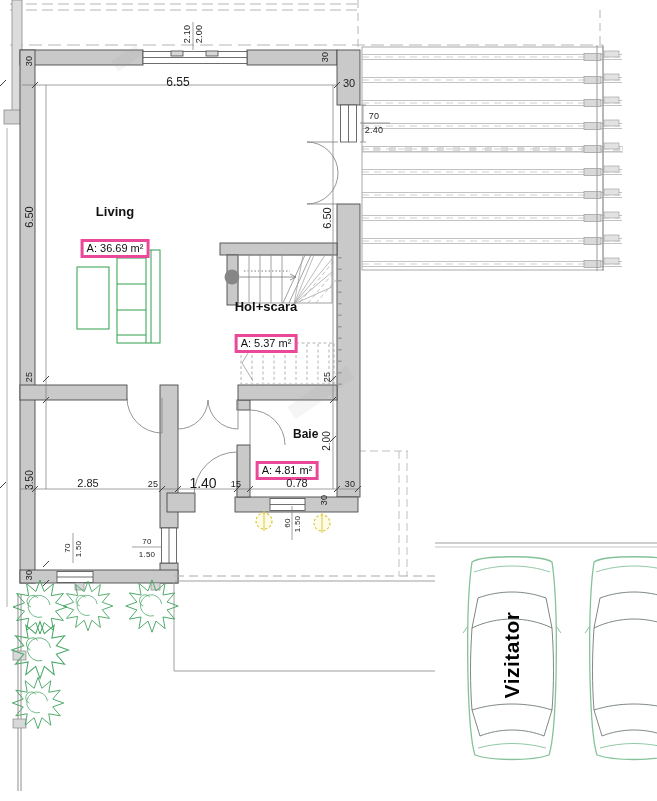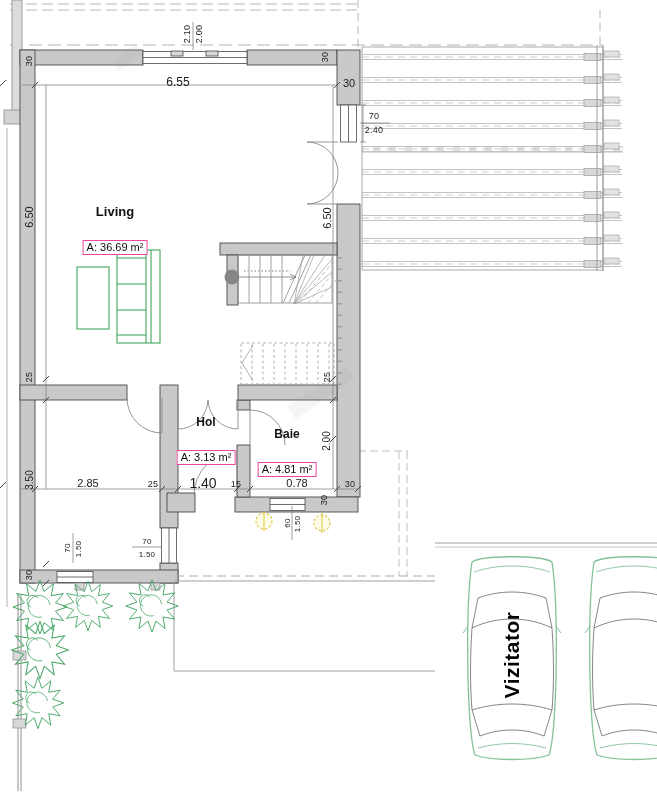--- a/index.html
+++ b/index.html
@@ -5,21 +5,21 @@
   html,body{margin:0;padding:0;background:#fff;}
   .plan{position:relative;width:657px;height:801px;background:#fff;overflow:hidden;
         font-family:"Liberation Sans",sans-serif;}
   .plan svg{position:absolute;left:0;top:0;}
   .lbl{position:absolute;transform:translate(-50%,-50%);white-space:nowrap;color:#1c1c1c;}
   .dim{font-size:9px;letter-spacing:0.2px;}
   .rot{transform:translate(-50%,-50%) rotate(-90deg);}
   .room{position:absolute;transform:translate(-50%,0);text-align:center;}
   .room .rn{font-weight:bold;font-size:13px;color:#111;line-height:14px;}
   .room.sm .rn{font-size:12px;}
-  .room .ra{display:inline-block;margin-top:2px;border:1px solid #ec4899;background:#fff;
+  .room .ra{display:inline-block;margin-top:2px;border:3px solid #ec4899;background:#fff;
             padding:0 3px;font-size:11px;color:#111;line-height:13px;}
   .visitor{position:absolute;transform:translate(-50%,-50%) rotate(-90deg);
            font-weight:bold;font-size:21px;color:#000;letter-spacing:0.5px;}
   .wm{position:absolute;background:#9a9a9a;opacity:0.10;transform:rotate(-35deg);}
 </style>
 </head>
 <body>
 
 <div class="plan">
 
@@ -236,25 +236,25 @@
   <use href="#car" transform="translate(634,658)"></use>
 </svg>
 
   <div class="wm" style="left:112px;top:52px;width:30px;height:12px;"></div>
   <div class="wm" style="left:285px;top:385px;width:72px;height:15px;"></div>
 
   <div class="room" style="left:115px;top:205px;">
     <div class="rn">Living</div><br>
     <span class="ra">A: 36.69 m²</span>
   </div>
-  <div class="room sm" style="left:206px;top:415px;">
-    <div class="rn">Hol</div><br>
-    <span class="ra">A: 3.13 m²</span>
+  <div class="room" style="left:266px;top:300px;">
+    <div class="rn">Hol+scara</div><br>
+    <span class="ra">A: 5.37 m²</span>
   </div>
-  <div class="room sm" style="left:287px;top:427px;">
+  <div class="room sm" style="left:287px;top:427px;text-align:right;">
     <div class="rn">Baie</div><br>
     <span class="ra">A: 4.81 m²</span>
   </div>
 
   <div class="lbl dim rot" style="left:187px;top:34px;">2.10</div>
   <div class="lbl dim rot" style="left:199px;top:34px;">2.00</div>
   <div class="lbl" style="left:178px;top:82px;font-size:12px;">6.55</div>
   <div class="lbl dim rot" style="left:29px;top:61px;">30</div>
   <div class="lbl dim rot" style="left:325px;top:57px;">30</div>
   <div class="lbl" style="left:349px;top:83px;font-size:11px;">30</div>

